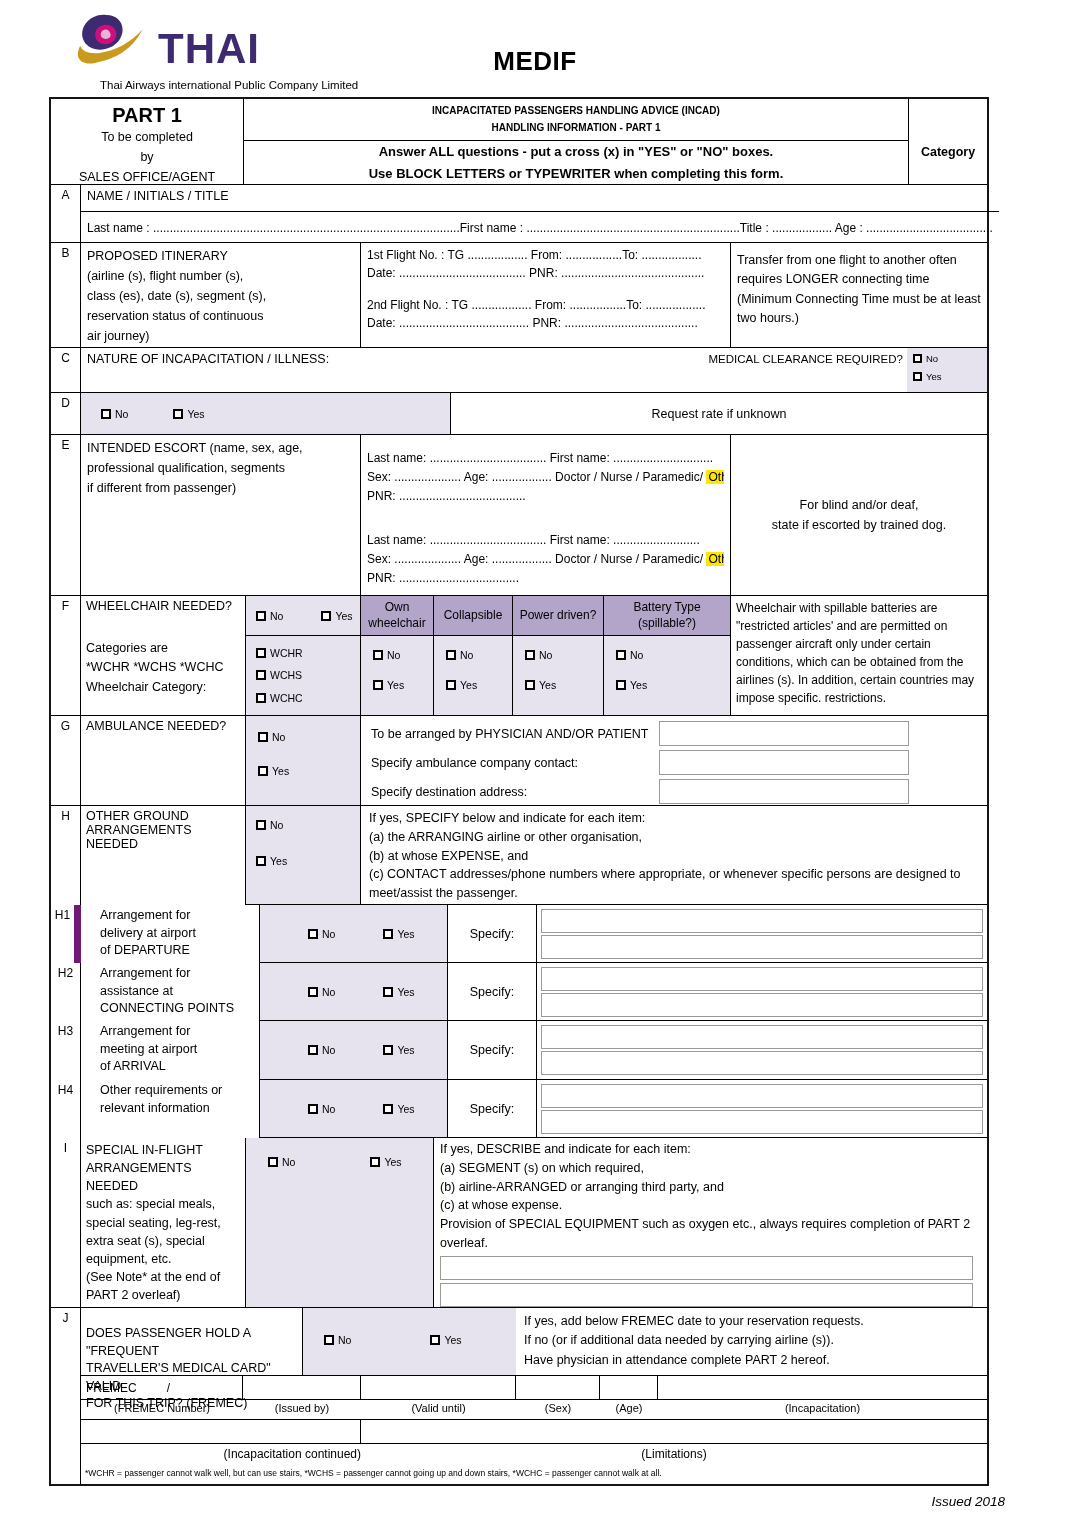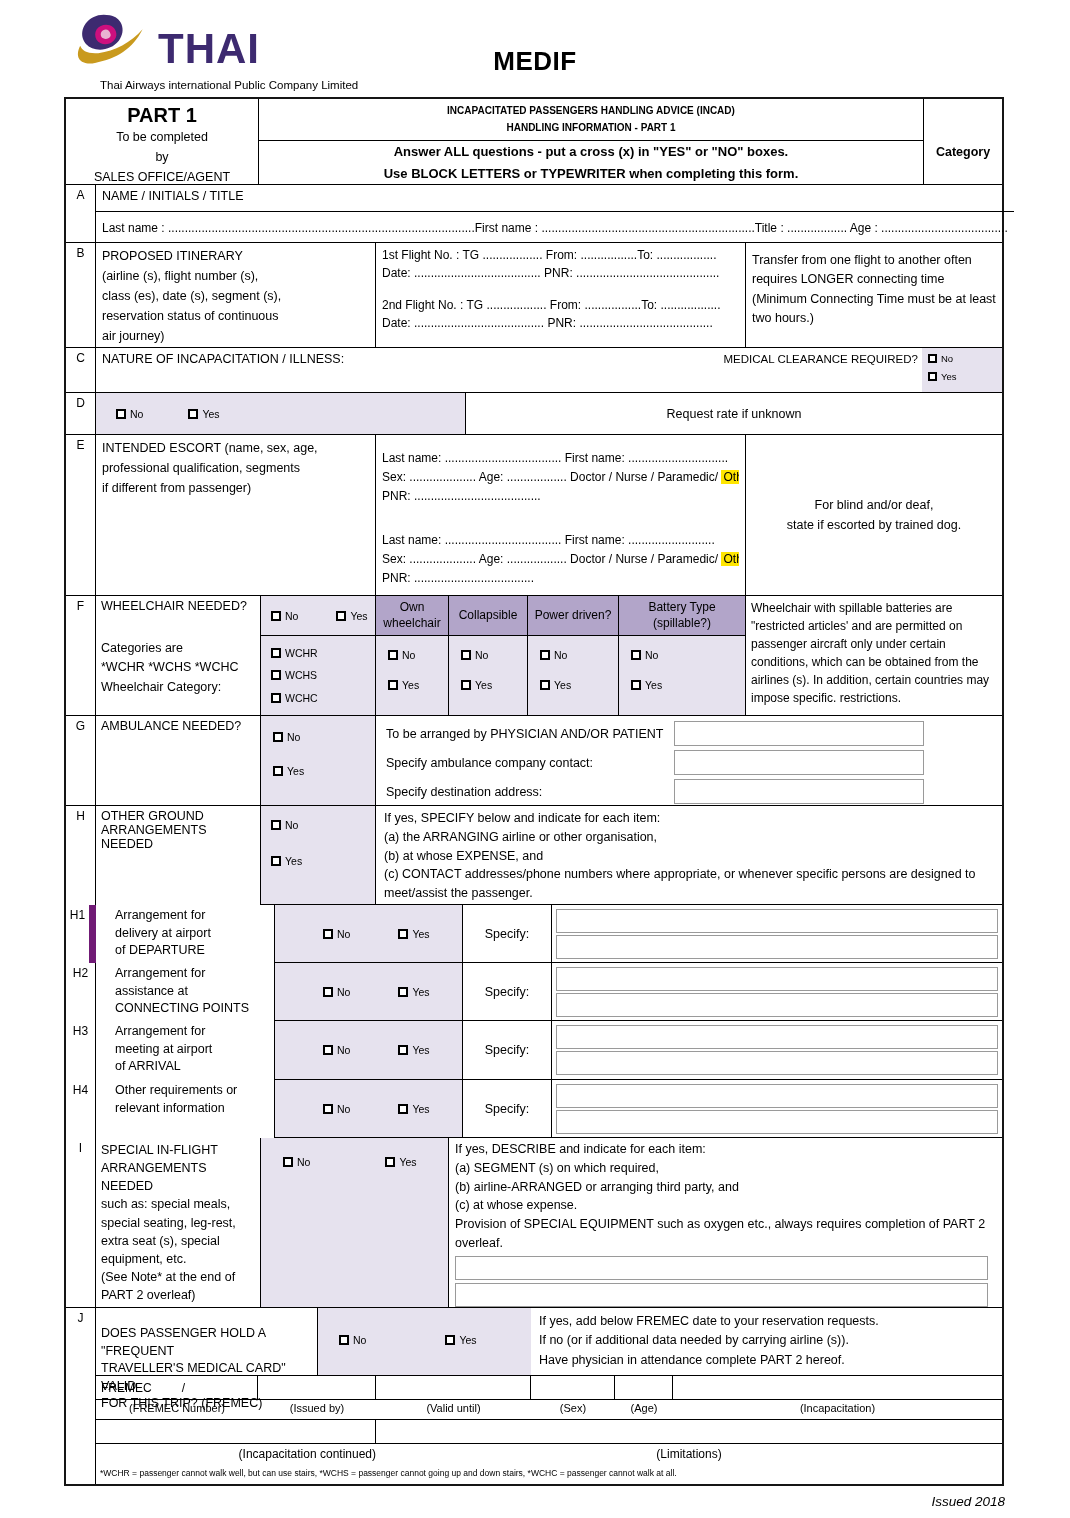--- a/index.html
+++ b/index.html
@@ -9,21 +9,21 @@
   .ml { white-space:pre-line; }
 
   
   .brand { position:absolute; left:72px; top:12px; display:flex; align-items:flex-end; }
   .brand-word { font-size:42px; font-weight:bold; color:#3d2a70; letter-spacing:1px; line-height:1; margin-left:8px; margin-bottom:2px; }
   .company { position:absolute; left:100px; top:79px; font-size:11.5px; }
   .medif { position:absolute; left:65px; top:46px; width:940px; text-align:center; font-size:26px; font-weight:bold; letter-spacing:0.5px; }
   .issued { position:absolute; left:65px; top:1494px; width:940px; text-align:right; font-style:italic; font-size:13.5px; }
 
   
-  .form { position:absolute; left:64px; top:97px; width:940px; border:2px solid #151515; background:#fff; }
+  .form { position:absolute; left:49px; top:97px; width:940px; border:2px solid #151515; background:#fff; }
   .row { display:flex; border-bottom:1px solid #000; }
   .row.nb { border-bottom:none; }
   .lc { flex:none; width:30px; border-right:1px solid #000; text-align:center; font-size:12px; padding-top:3px; }
   .br { border-right:1px solid #000; }
   .bb { border-bottom:1px solid #000; }
   .lav { background:#e6e2ee; }
   .cell { position:relative; }
 
   
   .cb { display:inline-flex; align-items:center; gap:4px; }

